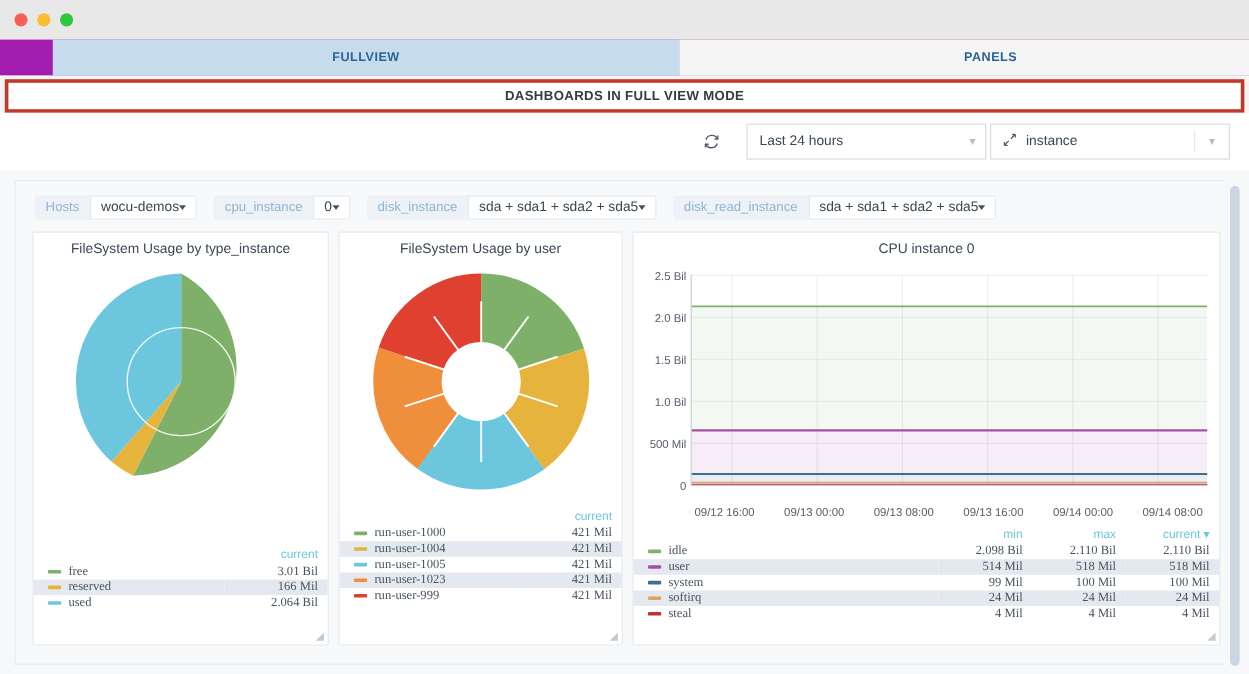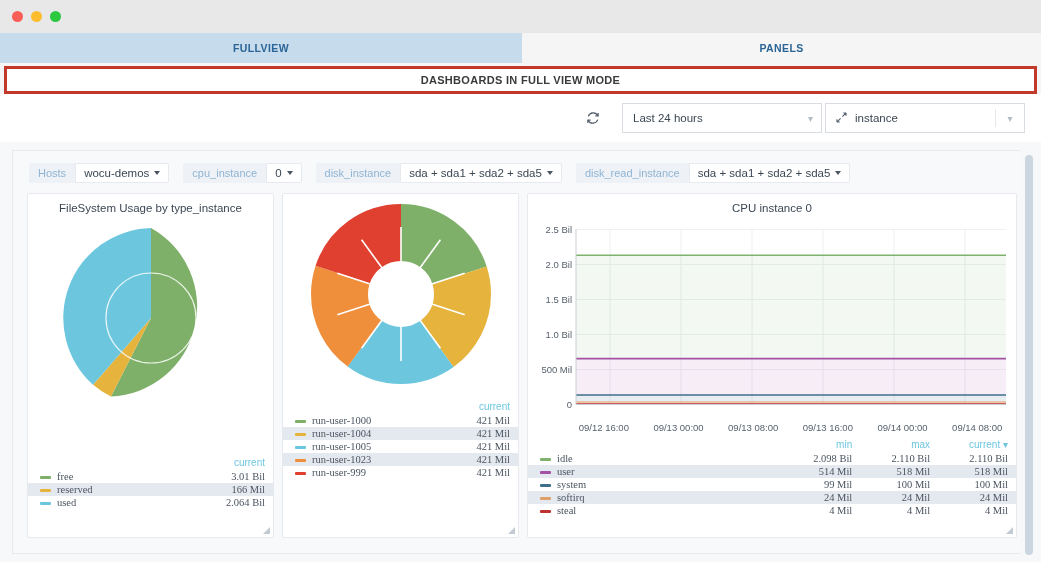--- a/index.html
+++ b/index.html
@@ -13,21 +13,21 @@
 
   
   .titlebar {
     height: 33px; background:#e8e8e8; display:flex; align-items:center;
     padding-left: 12px; gap: 8px;
   }
   .dot { width:11px; height:11px; border-radius:50%; }
   .dot.red{background:#f95e57;} .dot.yellow{background:#fbbd2e;} .dot.green{background:#2bc840;}
 
   
-  .tabbar { height:30px; display:flex; background:#a21caf; }
+  .tabbar { height:30px; display:flex; background:#a21caf;padding-left:44px; }
   .tab {
     flex:0 0 auto; display:flex; align-items:center; justify-content:center;
     font-size:10.5px; font-weight:bold; letter-spacing:.4px; color:#2a6496;
     background:#f5f5f5; height:30px; cursor:pointer;
   }
   .tab.active { background:#c6dbec; }
   .tab#tab-fullview { width:522px; }
   .tab#tab-panels { width:519px; }
 
   
@@ -65,21 +65,21 @@
     overflow:hidden;
   }
   .varbar { display:flex; align-items:center; gap:14px; padding:12px 0 0 16px; }
   .varblock { display:flex; align-items:stretch; height:20px; }
   .varlabel {
     background:#eef2f6; color:#8fb4d4; font-size:11px; display:flex; align-items:center;
     padding:0 9px; border-radius:2px 0 0 2px;
   }
   .varvalue {
     background:#ffffff; border:1px solid #e6eaee; color:#3b4754; font-size:11.5px;
-    display:flex; align-items:center; gap:5px; padding:0 8px; border-radius:0 2px 2px 0;
+    display:flex; align-items:center; padding:0 8px; border-radius:0 2px 2px 0;
     cursor:pointer;
     justify-content:center;
   }
   .caret { width:0;height:0;border-left:3.5px solid transparent;border-right:3.5px solid transparent;border-top:4px solid #4a5460; }
 
   
   .panels { display:flex; gap:8px; padding:10px 0 0 14px; }
   .panel {
     background:#ffffff; border:1px solid #e6eaee; position:relative;
     border-radius:2px;
@@ -242,20 +242,21 @@
             <tr>
               <td><span class="swatch" style="background:#6bc6de"></span><span>used</span></td>
               <td class="val">2.064 Bil</td>
             </tr>
           </tbody>
         </table>
         <div class="resize-handle"></div>
       </div>
 
       <div class="panel p2">
+        <div class="panel-title">FileSystem Usage by user</div>
         <div class="pie-area">
           <svg width="200" height="200" viewBox="0 0 200 200">
             <g fill="none" stroke-width="57">
 
               <circle cx="100" cy="100" r="61.5" stroke="#7fb069" stroke-dasharray="77.3 309.1" stroke-dashoffset="0" transform="rotate(-90 100 100)"></circle>
               <circle cx="100" cy="100" r="61.5" stroke="#e6b33d" stroke-dasharray="77.3 309.1" stroke-dashoffset="-77.3" transform="rotate(-90 100 100)"></circle>
               <circle cx="100" cy="100" r="61.5" stroke="#6bc6de" stroke-dasharray="77.3 309.1" stroke-dashoffset="-154.6" transform="rotate(-90 100 100)"></circle>
               <circle cx="100" cy="100" r="61.5" stroke="#ef8f3c" stroke-dasharray="77.3 309.1" stroke-dashoffset="-231.8" transform="rotate(-90 100 100)"></circle>
               <circle cx="100" cy="100" r="61.5" stroke="#e0402f" stroke-dasharray="77.3 309.1" stroke-dashoffset="-309.1" transform="rotate(-90 100 100)"></circle>
             </g>

